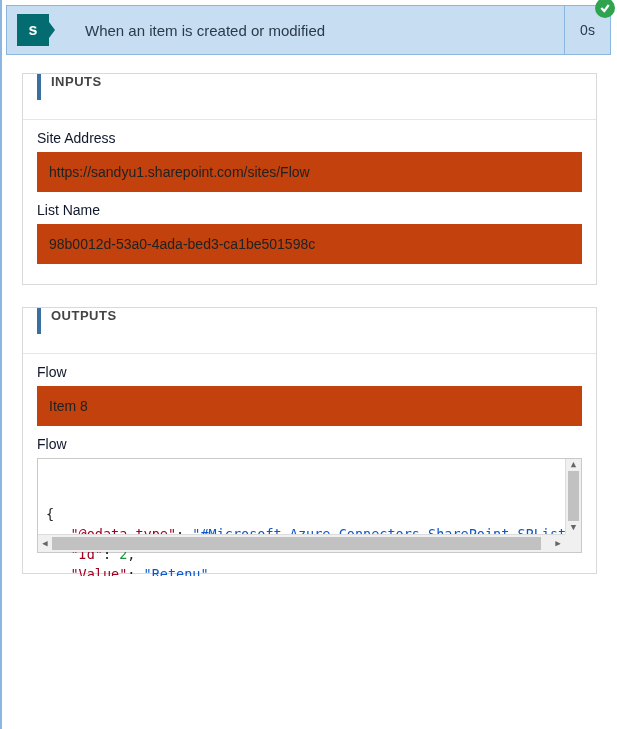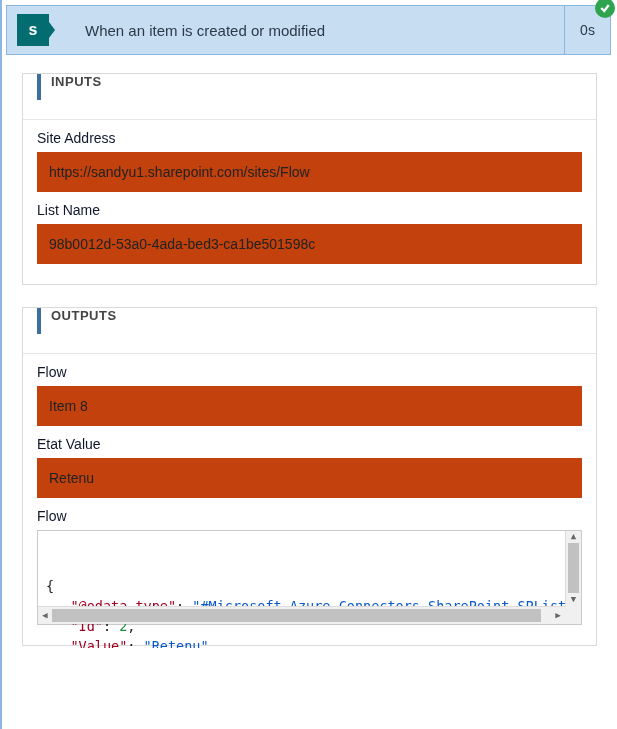--- a/index.html
+++ b/index.html
@@ -250,24 +250,20 @@
     <div class="panel-accent"></div>
     <div class="panel-title">OUTPUTS</div>
   </div>
 
 
   <div class="field">
     <div class="field-label">Flow</div>
     <div class="field-value">Item 8</div>
   </div>
 
-  <div class="field">
-    <div class="field-label">Etat Value</div>
-    <div class="field-value">Retenu</div>
-  </div>
 
   <div class="field">
     <div class="field-label">Flow</div>
     <div class="json-box">
       <div class="json-content"><span class="json-punc">{</span>
    <span class="json-key">"@odata.type"</span><span class="json-punc">: </span><span class="json-str">"#Microsoft.Azure.Connectors.SharePoint.SPListEx</span>
    <span class="json-key">"Id"</span><span class="json-punc">: </span><span class="json-num">2</span><span class="json-punc">,</span>
    <span class="json-key">"Value"</span><span class="json-punc">: </span><span class="json-str">"Retenu"</span></div>
       <div class="vscroll">
         <div class="arrow up">▲</div>

